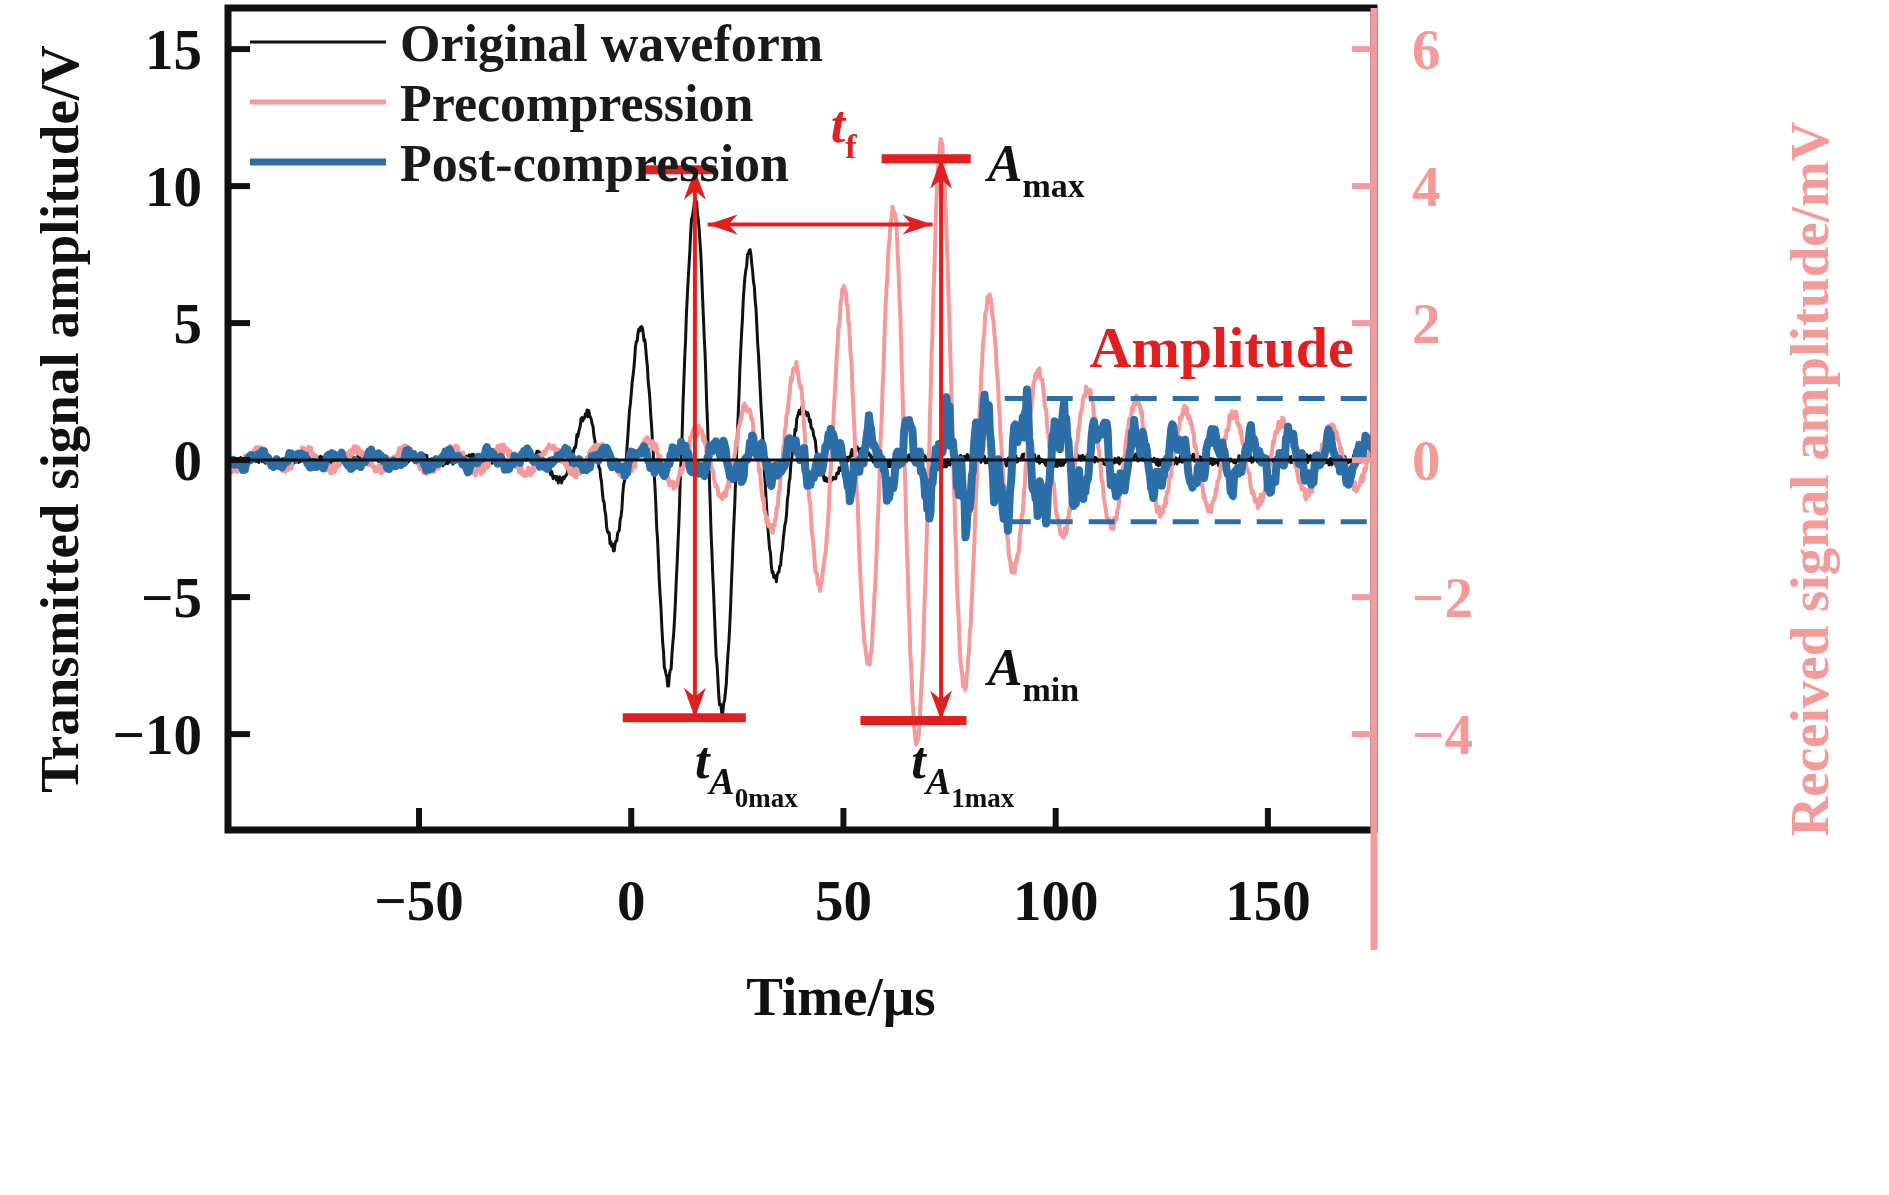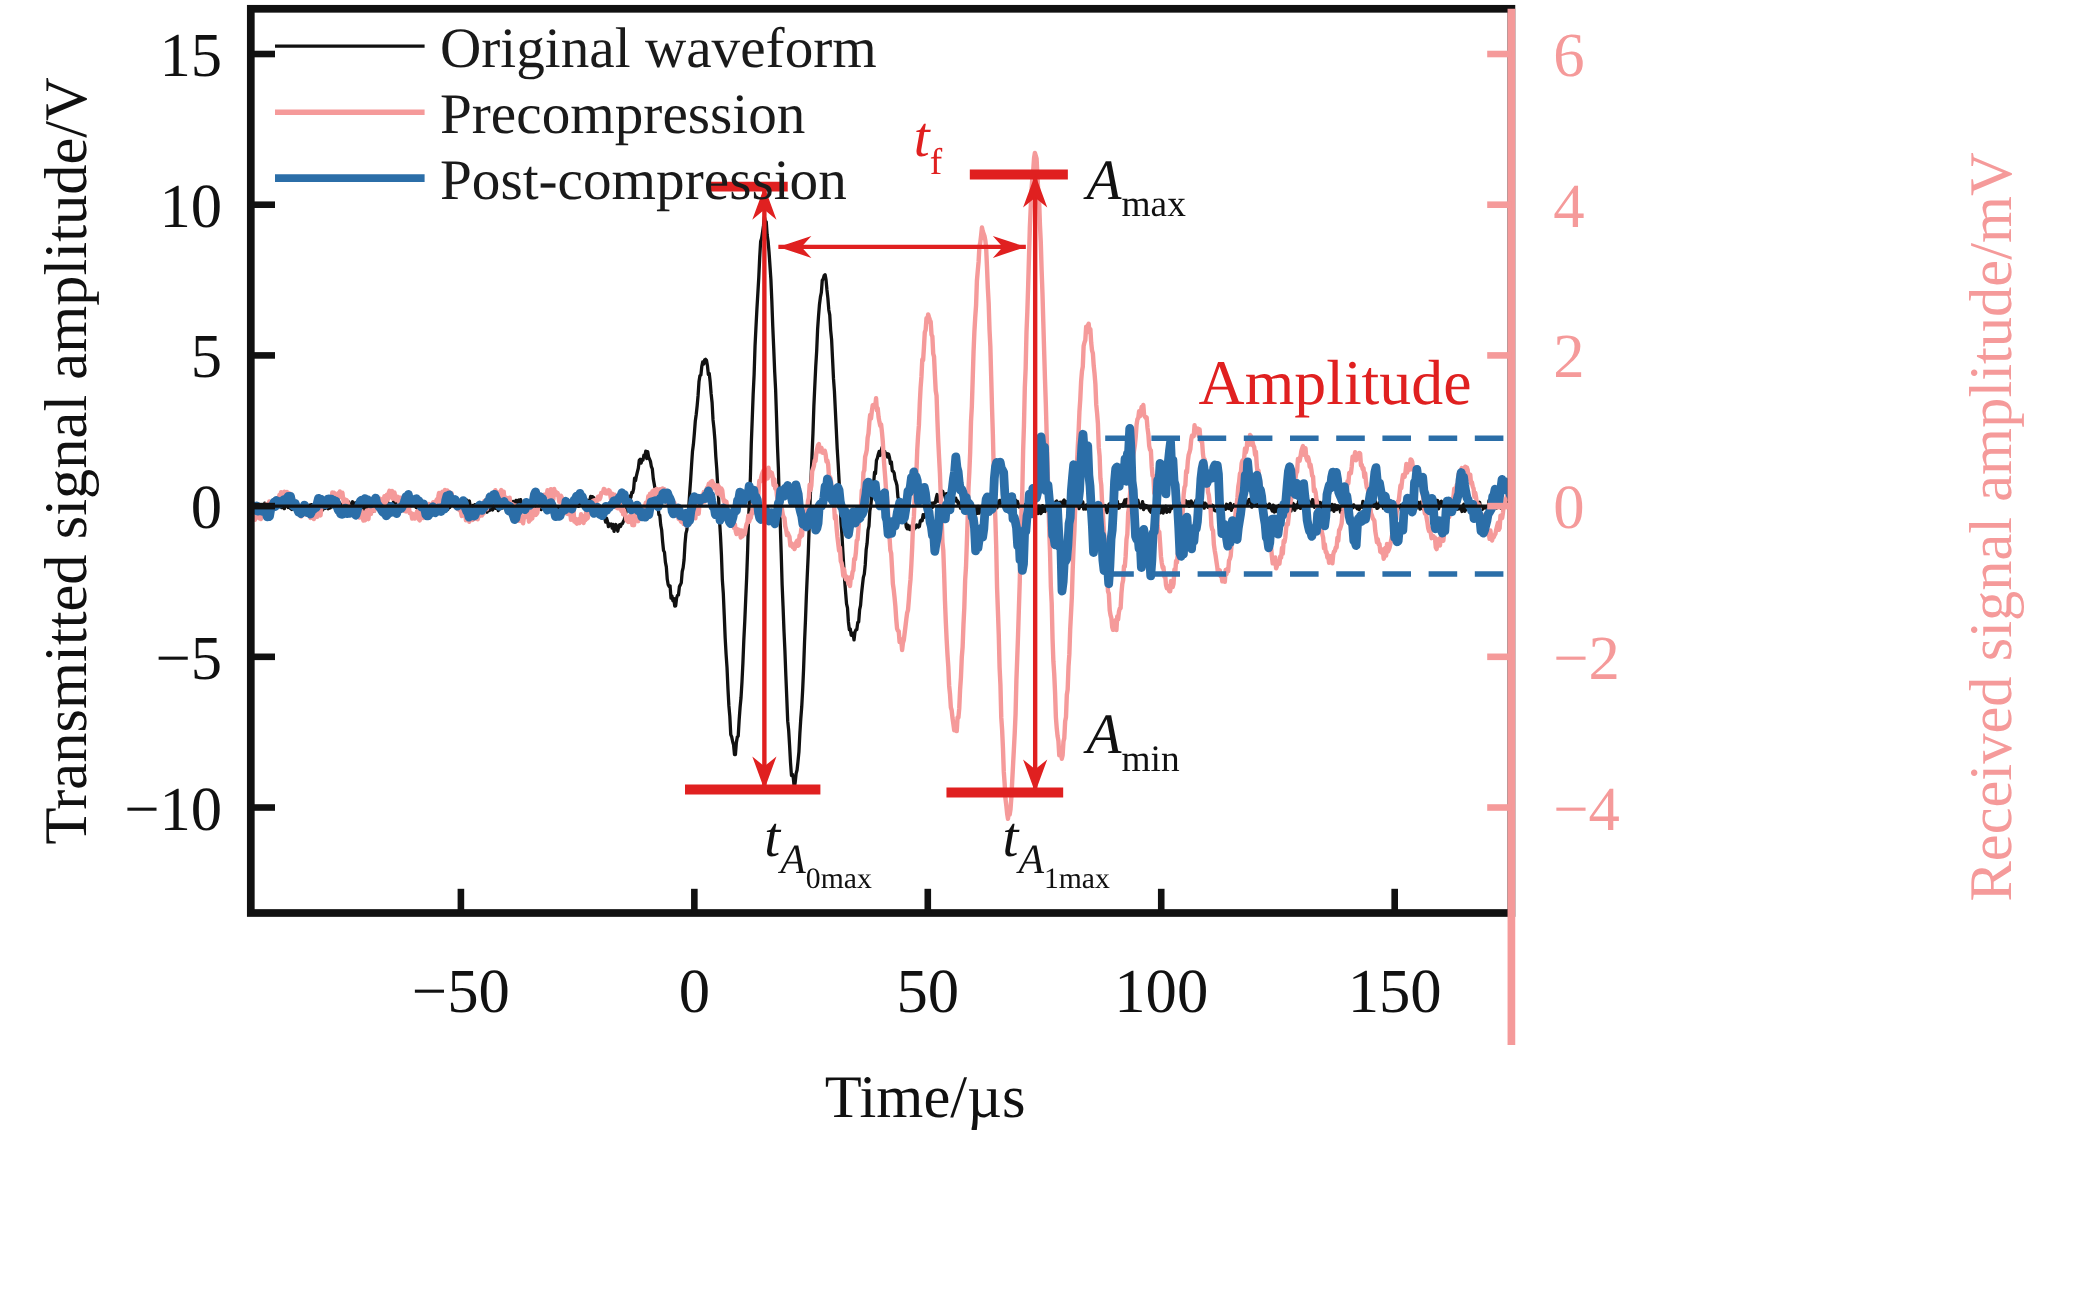--- a/index.html
+++ b/index.html
@@ -1,17 +1,17 @@
 <!DOCTYPE html>
 <html><head>
 <meta charset="utf-8">
 <style>
   html,body{margin:0;padding:0;background:#fff;}
   body{width:1889px;height:1195px;font-family:"Liberation Serif",serif;overflow:hidden;}
-  #root{position:relative;width:1554px;height:1195px;background:#fff;}
+  #root{position:relative;width:1554px;height:1195px;background:#fff;font-weight:bold;}
   svg{display:block;}
   .ytick-left{font-family:"Liberation Serif",serif;font-size:57px;fill:#111;}
   .ytick-right{font-family:"Liberation Serif",serif;font-size:57px;fill:#f59a9a;}
   .xtick{font-family:"Liberation Serif",serif;font-size:57px;fill:#111;}
   .axis-title{font-family:"Liberation Serif",serif;font-size:55px;fill:#111;}
   .axis-title-right{font-family:"Liberation Serif",serif;font-size:55px;fill:#f59a9a;}
   .legend-text{font-family:"Liberation Serif",serif;font-size:52px;fill:#1a1a1a;}
 </style>
 </head>
 <body>

